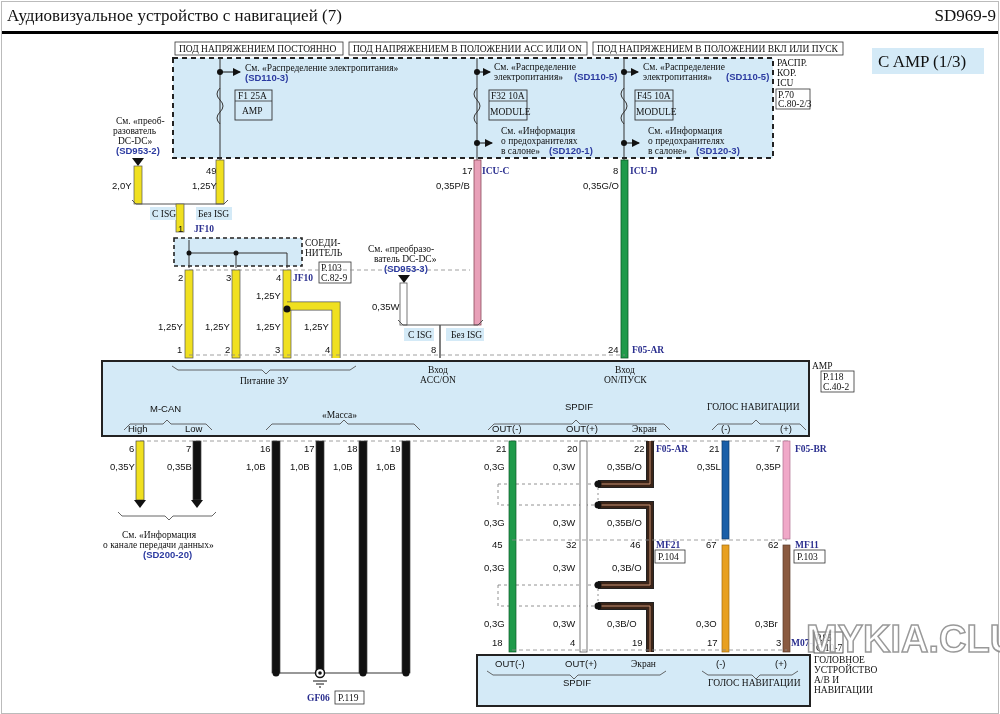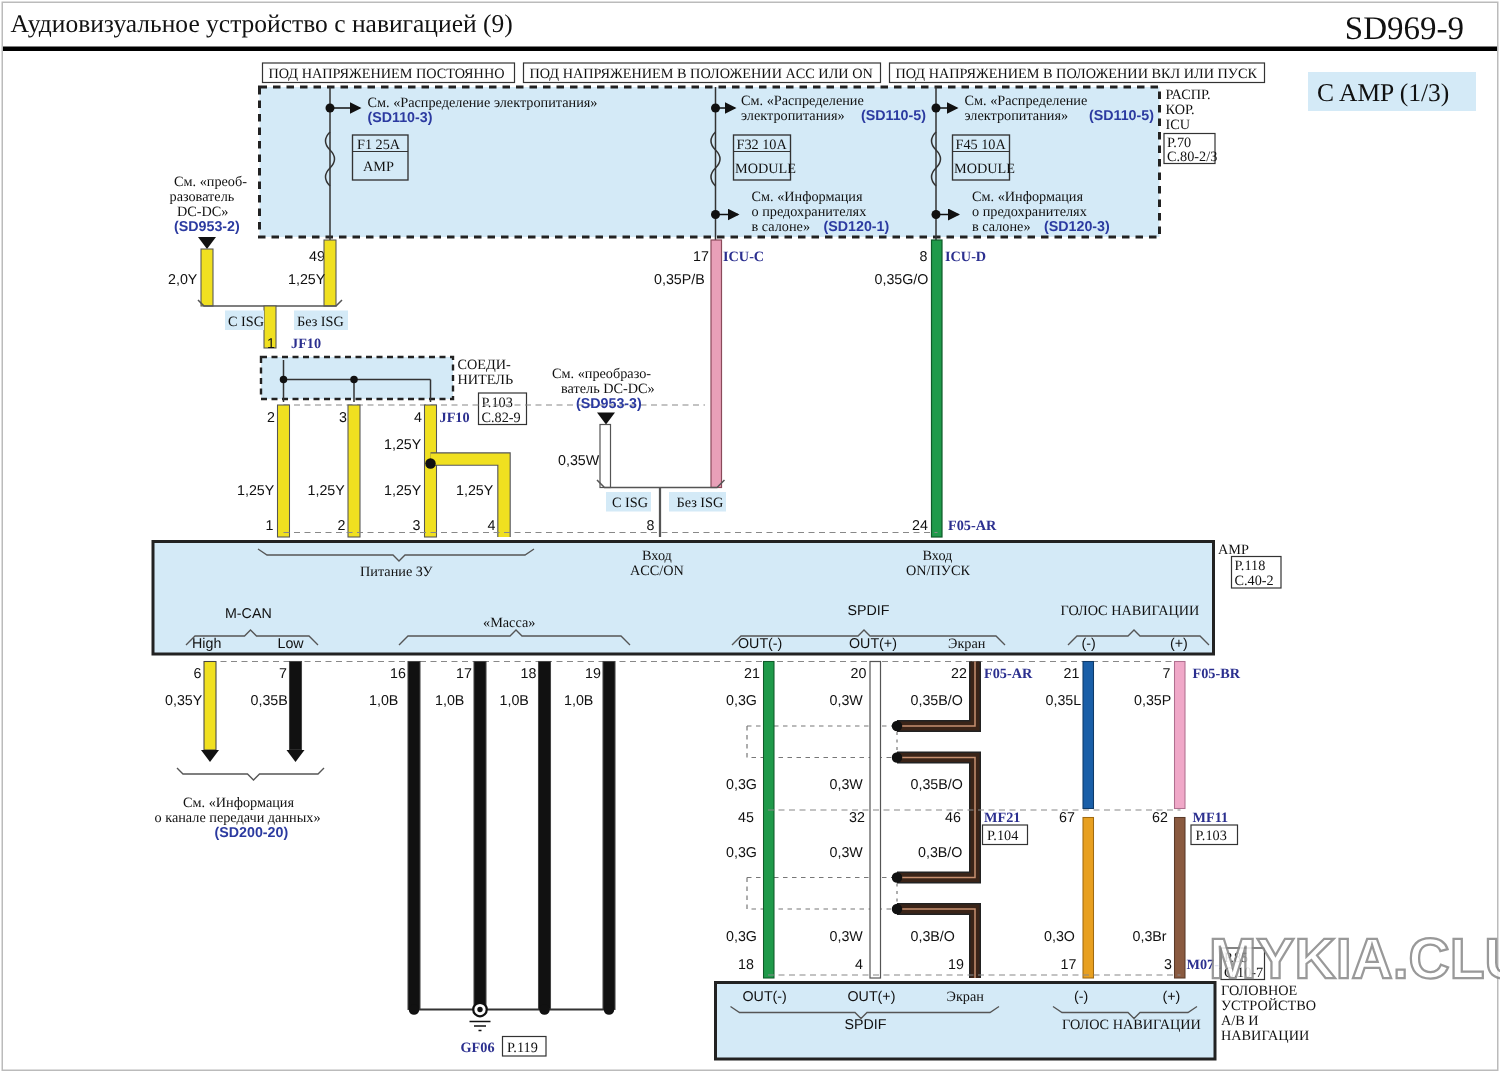--- a/index.html
+++ b/index.html
@@ -1,34 +1,34 @@
 <!DOCTYPE html>
 <html><head>
 <meta charset="utf-8">
 <style>
   html,body{margin:0;padding:0;background:#fff;}
   body{width:1000px;height:714px;position:relative;overflow:hidden;font-family:"Liberation Serif",serif;color:#111;}
   .frame{position:absolute;left:1px;top:1px;width:996px;height:711px;border:1px solid #bbb;}
   .hdr-title{position:absolute;left:7px;top:6px;font-size:17px;}
-  .hdr-code{position:absolute;right:24px;top:6px;font-size:22px;}
+  .hdr-code{position:absolute;right:4px;top:6px;font-size:17px;}
   .hdr-rule{position:absolute;left:2px;right:2px;top:31px;height:3px;background:#000;}
   svg{position:absolute;left:0;top:0;}
   .t{font-family:"Liberation Serif",serif;font-size:9.5px;fill:#111;}
   .ts{font-family:"Liberation Sans",sans-serif;font-size:9.5px;fill:#111;}
   .tb{font-family:"Liberation Sans",sans-serif;font-size:9.5px;font-weight:bold;fill:#2b3aa0;}
   .tc{font-family:"Liberation Serif",serif;font-size:9.5px;font-weight:bold;fill:#2b2f8f;}
   .box-hdr{font-family:"Liberation Serif",serif;font-size:9.5px;fill:#111;}
   .camp{font-family:"Liberation Serif",serif;font-size:17px;fill:#111;}
   .wm{font-family:"Liberation Sans",sans-serif;font-size:38px;font-weight:bold;fill:#fff;stroke:#888;stroke-width:1.5px;opacity:.85;}
 </style>
 </head>
 <body>
 
 <div class="frame"></div>
-<div class="hdr-title">Аудиовизуальное устройство с навигацией (9)</div>
+<div class="hdr-title">Аудиовизуальное устройство с навигацией (7)</div>
 <div class="hdr-code">SD969-9</div>
 <div class="hdr-rule"></div>
 
 <svg width="1000" height="714" viewBox="0 0 1000 714">
   <defs>
     <marker id="arr" markerWidth="8" markerHeight="8" refX="7" refY="4" orient="auto">
         <path d="M0,0 L8,4 L0,8 z" fill="#111"></path>
       </marker>
   </defs>
 

